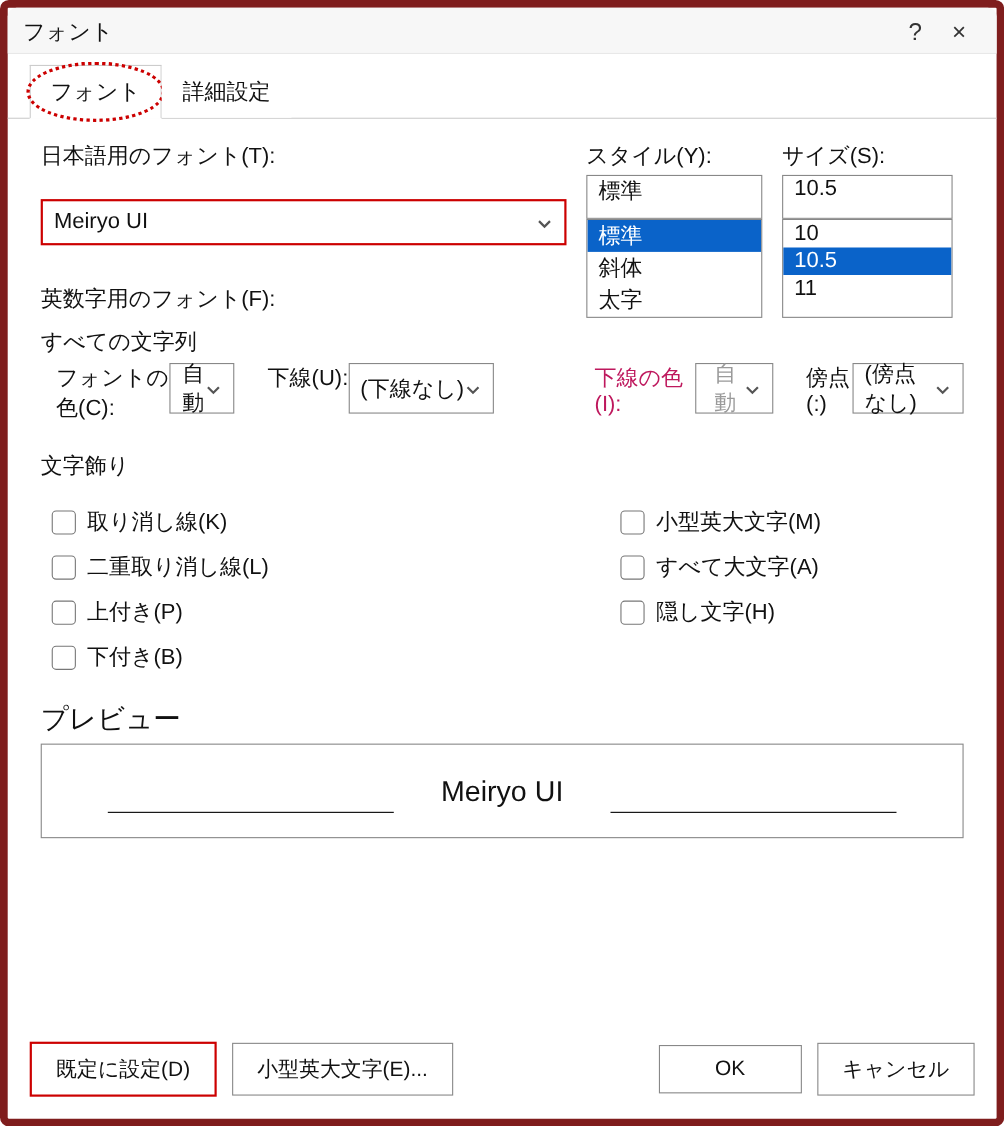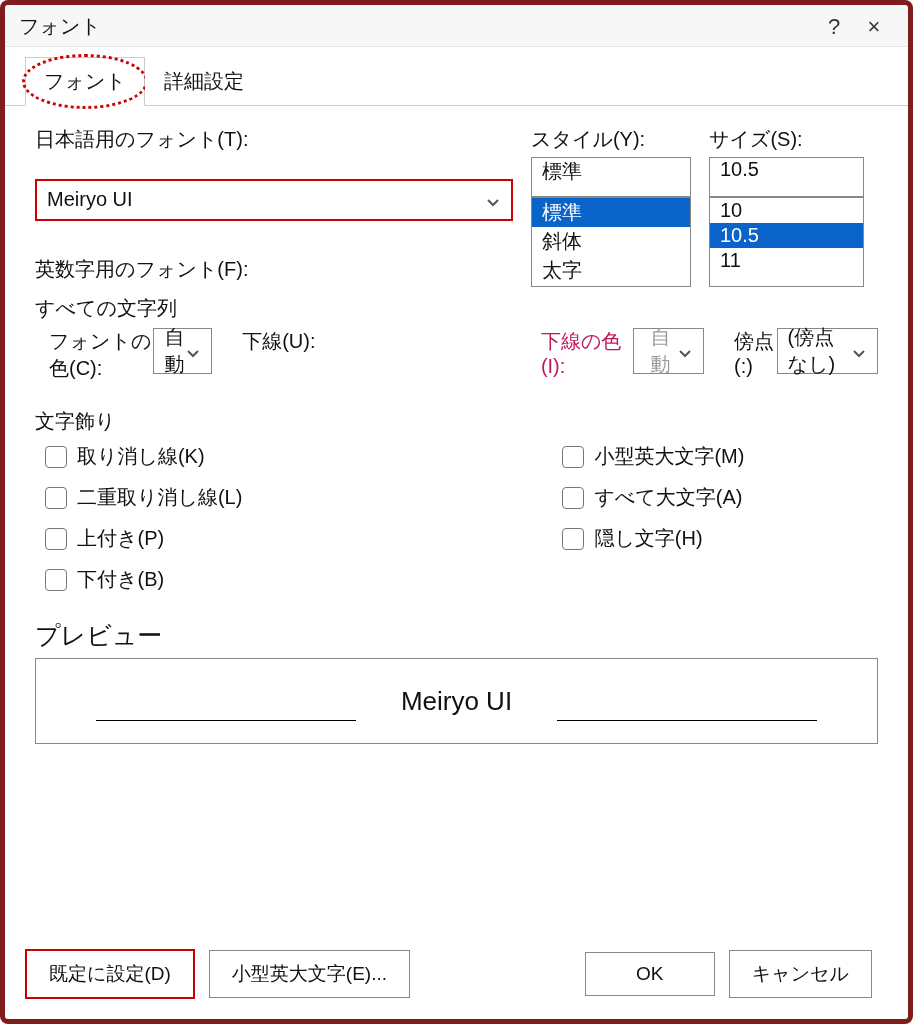--- a/index.html
+++ b/index.html
@@ -6,21 +6,21 @@
   body {
     margin: 0;
     font-family: "Meiryo UI", "Yu Gothic UI", "MS Gothic", sans-serif;
     font-size: 18px;
     background: #fff;
     color: #111;
   }
   .dialog {
     width: 913px;
     height: 1024px;
-    border: 5px solid #7f1d1d;
+    border: 7px solid #7f1d1d;
     border-radius: 8px;
     background: #fff;
     position: relative;
     display: flex;
     flex-direction: column;
   }
   .titlebar {
     display: flex;
     align-items: center;
     padding: 8px 14px 6px 14px;
@@ -124,21 +124,21 @@
     height: 46px;
     justify-content: center;
     text-align: center;
   }
   .combo.small .val { flex: 1; text-align: center; }
   .effects-group { margin-top: 22px; }
   .checkgrid {
     display: flex;
     gap: 120px;
     padding-left: 10px;
-    margin-top: 8px;
+    margin-top: 24px;
   }
   .checkcol { display: flex; flex-direction: column; gap: 14px; }
   .chk {
     display: flex;
     align-items: center;
     gap: 10px;
     font-size: 20px;
     cursor: pointer;
   }
   .chkbox {
@@ -168,21 +168,21 @@
   }
   .preview-underline.r { left: auto; right: 60px; }
   .preview-text {
     font-size: 26px;
     font-family: "Meiryo UI", sans-serif;
     padding-bottom: 0px;
   }
   .footer {
     display: flex;
     align-items: center;
-    padding: 12px 36px 20px 20px;
+    padding: 12px 20px 20px 20px;
     gap: 14px;
   }
   .footer .spacer { flex: 1; }
   .btn {
     border: 1px solid #888;
     background: #fff;
     padding: 10px 22px;
     font-size: 19px;
     cursor: pointer;
     min-width: 110px;
@@ -256,20 +256,28 @@
           <span class="val">自動</span>
           <span class="chev">
             <svg viewBox="0 0 16 16">
                 <polyline points="3,6 8,11 13,6"></polyline>
               </svg>
           </span>
         </div>
       </div>
       <div class="colorcol" style="width:280px">
         <div class="lbl">下線(U):</div>
+        <div class="combo small" style="justify-content:flex-start">
+          <span class="val" style="text-align:left">(下線なし)</span>
+          <span class="chev">
+            <svg viewBox="0 0 16 16">
+                <polyline points="3,6 8,11 13,6"></polyline>
+              </svg>
+          </span>
+        </div>
       </div>
       <div class="colorcol" style="width:170px">
         <div class="lbl disabled">下線の色(I):</div>
         <div class="combo small disabled">
           <span class="val">自動</span>
           <span class="chev">
             <svg viewBox="0 0 16 16">
                 <polyline points="3,6 8,11 13,6"></polyline>
               </svg>
           </span>

